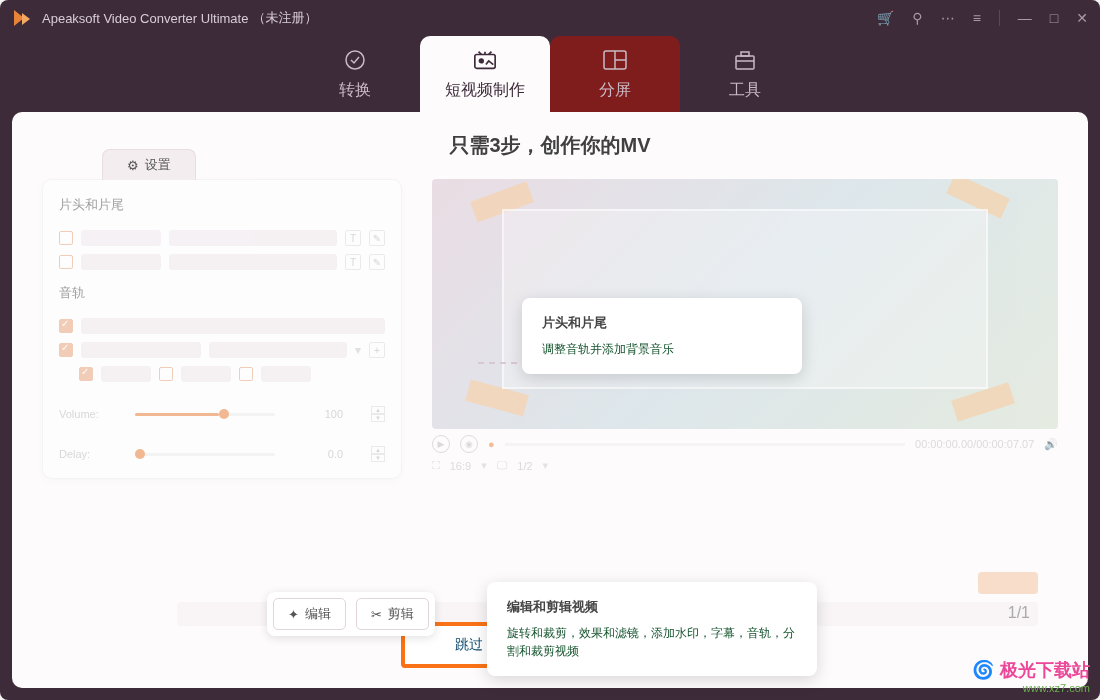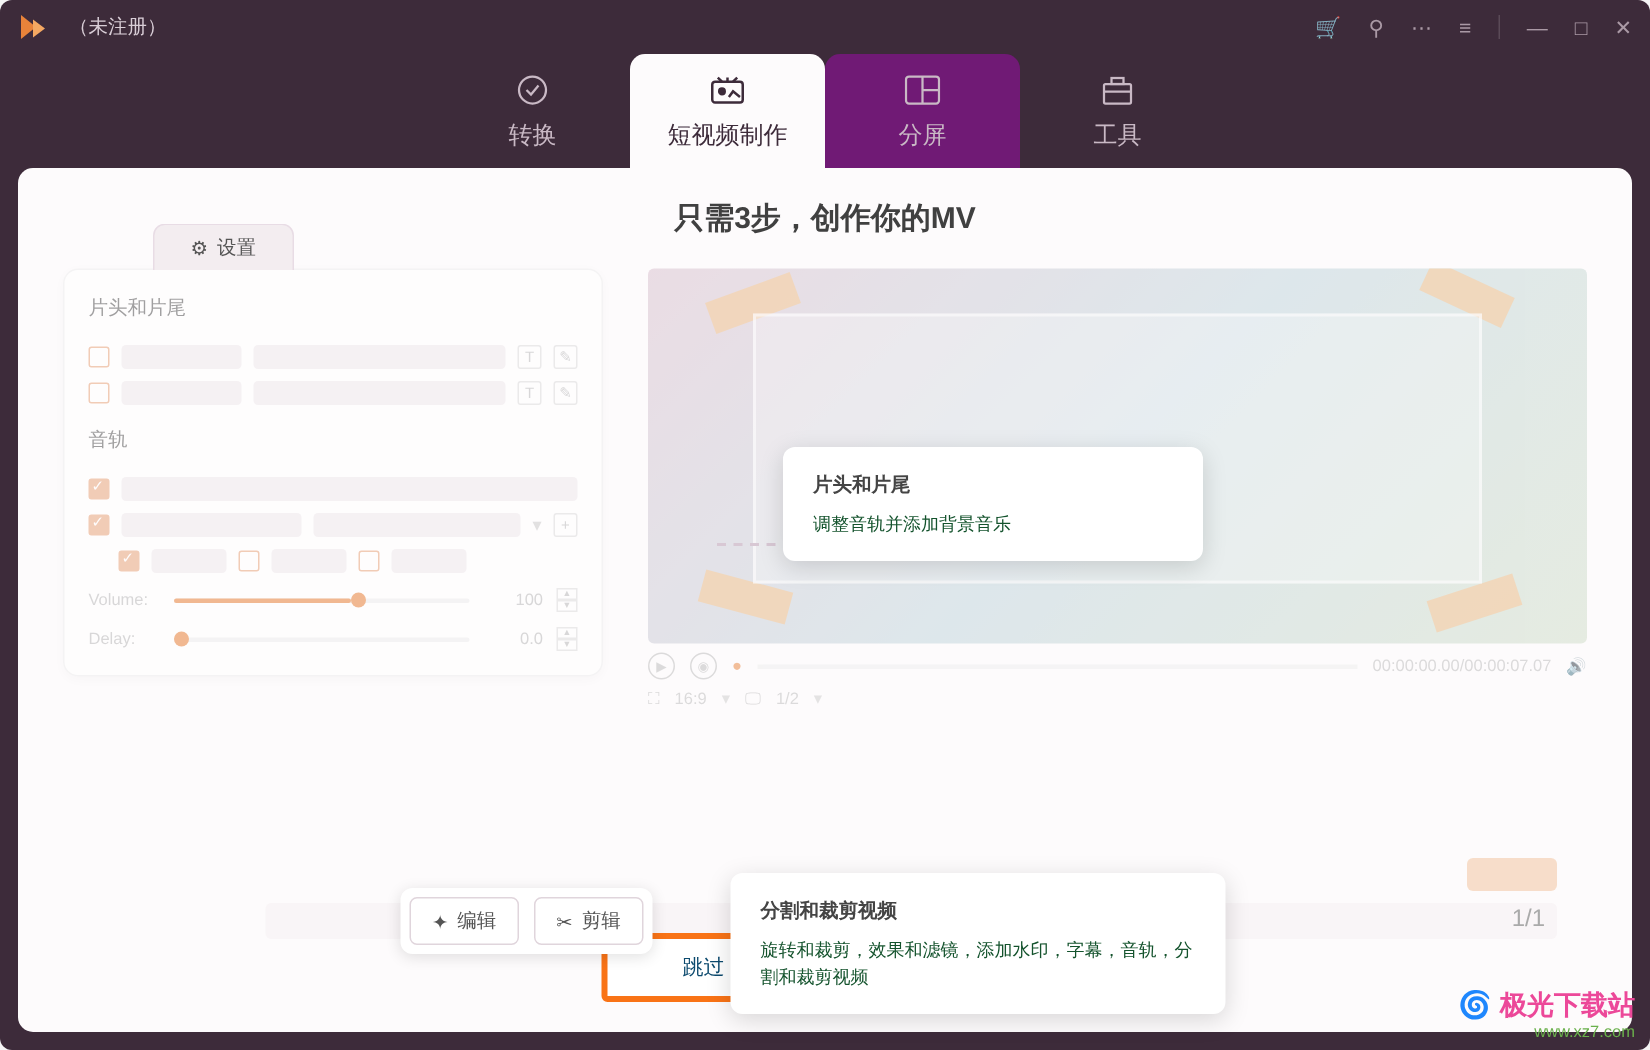--- a/index.html
+++ b/index.html
@@ -9,37 +9,37 @@
 .logo { width: 20px; height: 20px; margin-right: 10px; position: relative; }
 .logo::before { content: ""; position: absolute; width: 0; height: 0; border-left: 10px solid #e8833a; border-top: 8px solid transparent; border-bottom: 8px solid transparent; top: 2px; left: 2px; }
 .logo::after { content: ""; position: absolute; width: 0; height: 0; border-left: 8px solid #f4a862; border-top: 6px solid transparent; border-bottom: 6px solid transparent; top: 5px; left: 10px; }
 .title-spacer { flex: 1; }
 .title-icons { display: flex; gap: 18px; align-items: center; color: #aa99a5; }
 .title-icons span { cursor: pointer; font-size: 14px; }
 .title-icons .sep { width: 1px; height: 16px; background: #5a4a57; }
 .nav { height: 76px; display: flex; justify-content: center; gap: 0; }
 .nav-item { width: 130px; display: flex; flex-direction: column; align-items: center; justify-content: center; gap: 8px; color: #c9b9c5; font-size: 16px; cursor: pointer; border-radius: 10px 10px 0 0; }
 .nav-item.active { background: #fdfbfc; color: #3d2b3a; }
-.nav-item.dark { background: #701a75; }
+.nav-item.dark { background: #7f1d1d; }
 .nav-icon { width: 24px; height: 24px; display: flex; align-items: center; justify-content: center; }
 .content { background: #fdfbfc; margin: 0 12px 12px 12px; border-radius: 10px; height: 576px; position: relative; padding: 20px 30px; }
 .headline { text-align: center; font-size: 20px; font-weight: bold; color: #404040; margin-bottom: 20px; }
 .main-row { display: flex; gap: 30px; position: relative; }
 .left-col { width: 360px; position: relative; }
 .settings-tab { position: absolute; top: -30px; left: 60px; background: #f3edf0; border: 1px solid #e8dce5; border-bottom: none; border-radius: 8px 8px 0 0; padding: 6px 24px; font-size: 13px; color: #555; display: flex; align-items: center; gap: 6px; z-index: 2; }
 .settings-panel { background: #fff; border: 1px solid #eee; border-radius: 10px; padding: 16px; box-shadow: 0 2px 8px rgba(0,0,0,0.05); position: relative; z-index: 1; opacity: 0.55; }
 .panel-section-title { font-size: 13px; color: #555; margin-bottom: 10px; padding-bottom: 6px; }
 .row-line { display: flex; align-items: center; gap: 8px; margin-bottom: 8px; font-size: 12px; color: #aaa; }
 .fake-check { width: 14px; height: 14px; border: 1.5px solid #e9a67e; border-radius: 2px; flex-shrink: 0; }
 .fake-check.checked { background: #e9a67e; position: relative; }
 .fake-check.checked::after { content: "✓"; color: #fff; font-size: 10px; position: absolute; top: -2px; left: 1px; }
 .fake-bar { height: 16px; background: #f0eaed; border-radius: 3px; flex: 1; }
 .fake-bar.sm { flex: 0 0 80px; }
 .mini-icon { width: 16px; height: 16px; border: 1px solid #ddd; border-radius: 2px; display:flex; align-items:center; justify-content:center; font-size:10px; color:#bbb; }
-.slider-row { display: flex; align-items: center; gap: 9px; font-size: 11px; color: #bbb; margin-top: 10px; }
+.slider-row { display: flex; align-items: center; gap: 28px; font-size: 11px; color: #bbb; margin-top: 24px; }
 .slider-row label { width: 48px; }
 .slider-track { flex: 1; height: 3px; background: #eee; border-radius: 2px; position: relative; }
 .slider-fill { position: absolute; height: 100%; background: #e8833a; border-radius: 2px; }
 .slider-thumb { position: absolute; width: 10px; height: 10px; background: #e8833a; border-radius: 50%; top: -4px; }
 .slider-val { width: 40px; text-align: right; }
 .stepper { width: 14px; display: flex; flex-direction: column; }
 .stepper span { height: 8px; border: 1px solid #ddd; font-size: 7px; text-align: center; line-height: 6px; color: #bbb; }
 .right-col { flex: 1; position: relative; }
 .preview-area { width: 100%; height: 250px; background: linear-gradient(135deg, #d4b8c8 0%, #b8d0d8 50%, #c8d8c0 100%); border-radius: 4px; position: relative; overflow: hidden; opacity: 0.45; }
 .photo-frame { position: absolute; top: 30px; left: 70px; right: 70px; bottom: 40px; background: rgba(255,255,255,0.3); border: 2px solid rgba(255,255,255,0.6); }
@@ -68,20 +68,21 @@
 .watermark .wm-logo { color: #ec4899; font-weight: bold; font-size: 18px; }
 .dashed-connector { position: absolute; border-top: 2px dashed #d8c8d4; z-index: 3; }
 .dc1 { top: 250px; left: 466px; width: 50px; }
 </style>
 </head>
 <body>
 
 <div class="window">
   <div class="titlebar">
     <div class="logo"></div>
+    <span>Apeaksoft Video Converter Ultimate</span>
     <span style="margin-left:4px;">（未注册）</span>
     <div class="title-spacer"></div>
     <div class="title-icons">
       <span>🛒</span>
       <span>⚲</span>
       <span>⋯</span>
       <span>≡</span>
       <span class="sep"></span>
       <span>—</span>
       <span>□</span>
@@ -248,21 +249,21 @@
         <span>✦</span>
         <span>编辑</span>
       </div>
       <div class="edit-btn">
         <span>✂</span>
         <span>剪辑</span>
       </div>
     </div>
 
     <div class="tooltip-card tt2">
-      <div class="tt-title">分割和裁剪视频</div>
+      <div class="tt-title">编辑和剪辑视频</div>
       <div class="tt-body">旋转和裁剪，效果和滤镜，添加水印，字幕，音轨，分割和裁剪视频</div>
     </div>
 
     <div class="footer-btns">
       <button class="btn btn-skip">跳过</button>
       <button class="btn btn-next">下一个</button>
     </div>
   </div>
 
   <div class="watermark">

